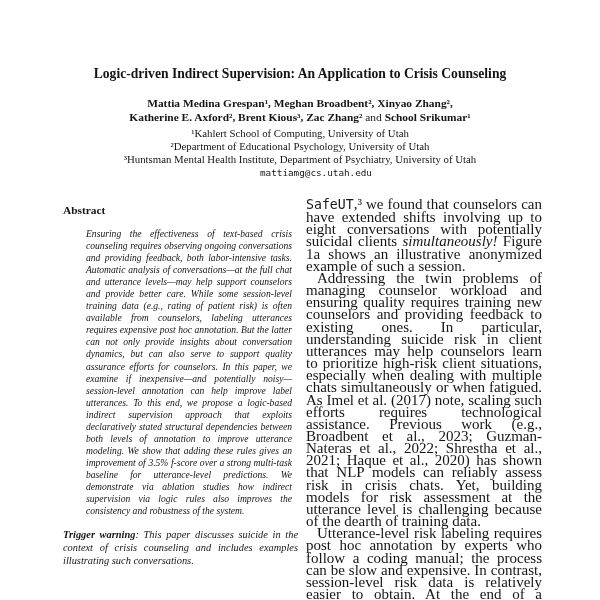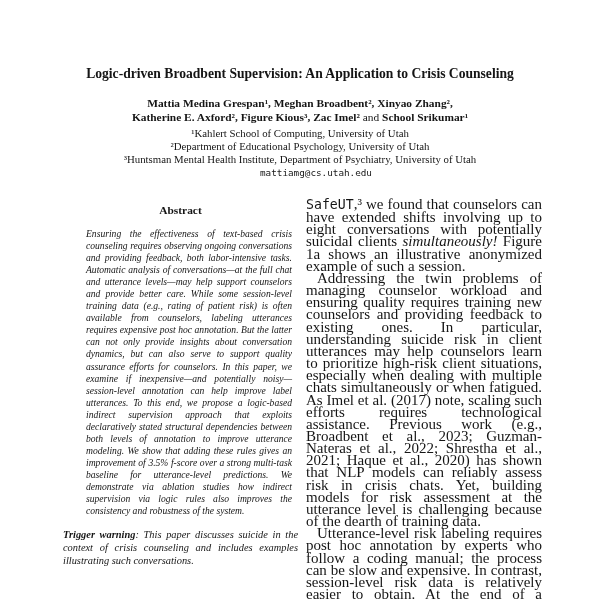--- a/index.html
+++ b/index.html
@@ -71,21 +71,21 @@
     position: absolute;
     top: 198px;
     height: 402px;
     overflow: hidden;
   }
   .col-left  { left: 63px;  width: 235px; }
   .col-right { left: 306px; width: 236px; }
 
   .abstract-heading {
     margin: 6px 0 11px 0;
-    text-align: center;
+    text-align: left;
     font-size: 11.4px;
     font-weight: bold;
     line-height: 13px;
   }
   .abstract-body {
     margin: 0 6px 0 23px;
     font-size: 9.6px;
     line-height: 12.05px;
     text-align: justify;
     hyphens: auto;
@@ -114,25 +114,25 @@
     font-family: "DejaVu Sans Mono", monospace;
     font-size: 0.88em;
   }
   .italic { font-style: italic; }
 </style>
 </head>
 <body>
 
 <div class="page">
 
-  <h1 class="paper-title">Logic-driven Broadbent Supervision: An Application to Crisis Counseling</h1>
+  <h1 class="paper-title">Logic-driven Indirect Supervision: An Application to Crisis Counseling</h1>
 
   <div class="authors authors-1"><span>Mattia Medina Grespan¹, Meghan Broadbent², Xinyao Zhang²,</span></div>
 
-  <div class="authors authors-2"><span>Katherine E. Axford², Figure Kious³, Zac Imel²</span><span class="plain"> and </span><span>School Srikumar¹</span></div>
+  <div class="authors authors-2"><span>Katherine E. Axford², Brent Kious³, Zac Zhang²</span><span class="plain"> and </span><span>School Srikumar¹</span></div>
 
   <div class="affil affil-1">¹Kahlert School of Computing, University of Utah</div>
 
   <div class="affil affil-3">³Huntsman Mental Health Institute, Department of Psychiatry, University of Utah</div>
 
   <div class="affil affil-2">²Department of Educational Psychology, University of Utah</div>
 
   <div class="email">mattiamg@cs.utah.edu</div>
 
   <div class="col col-left">

